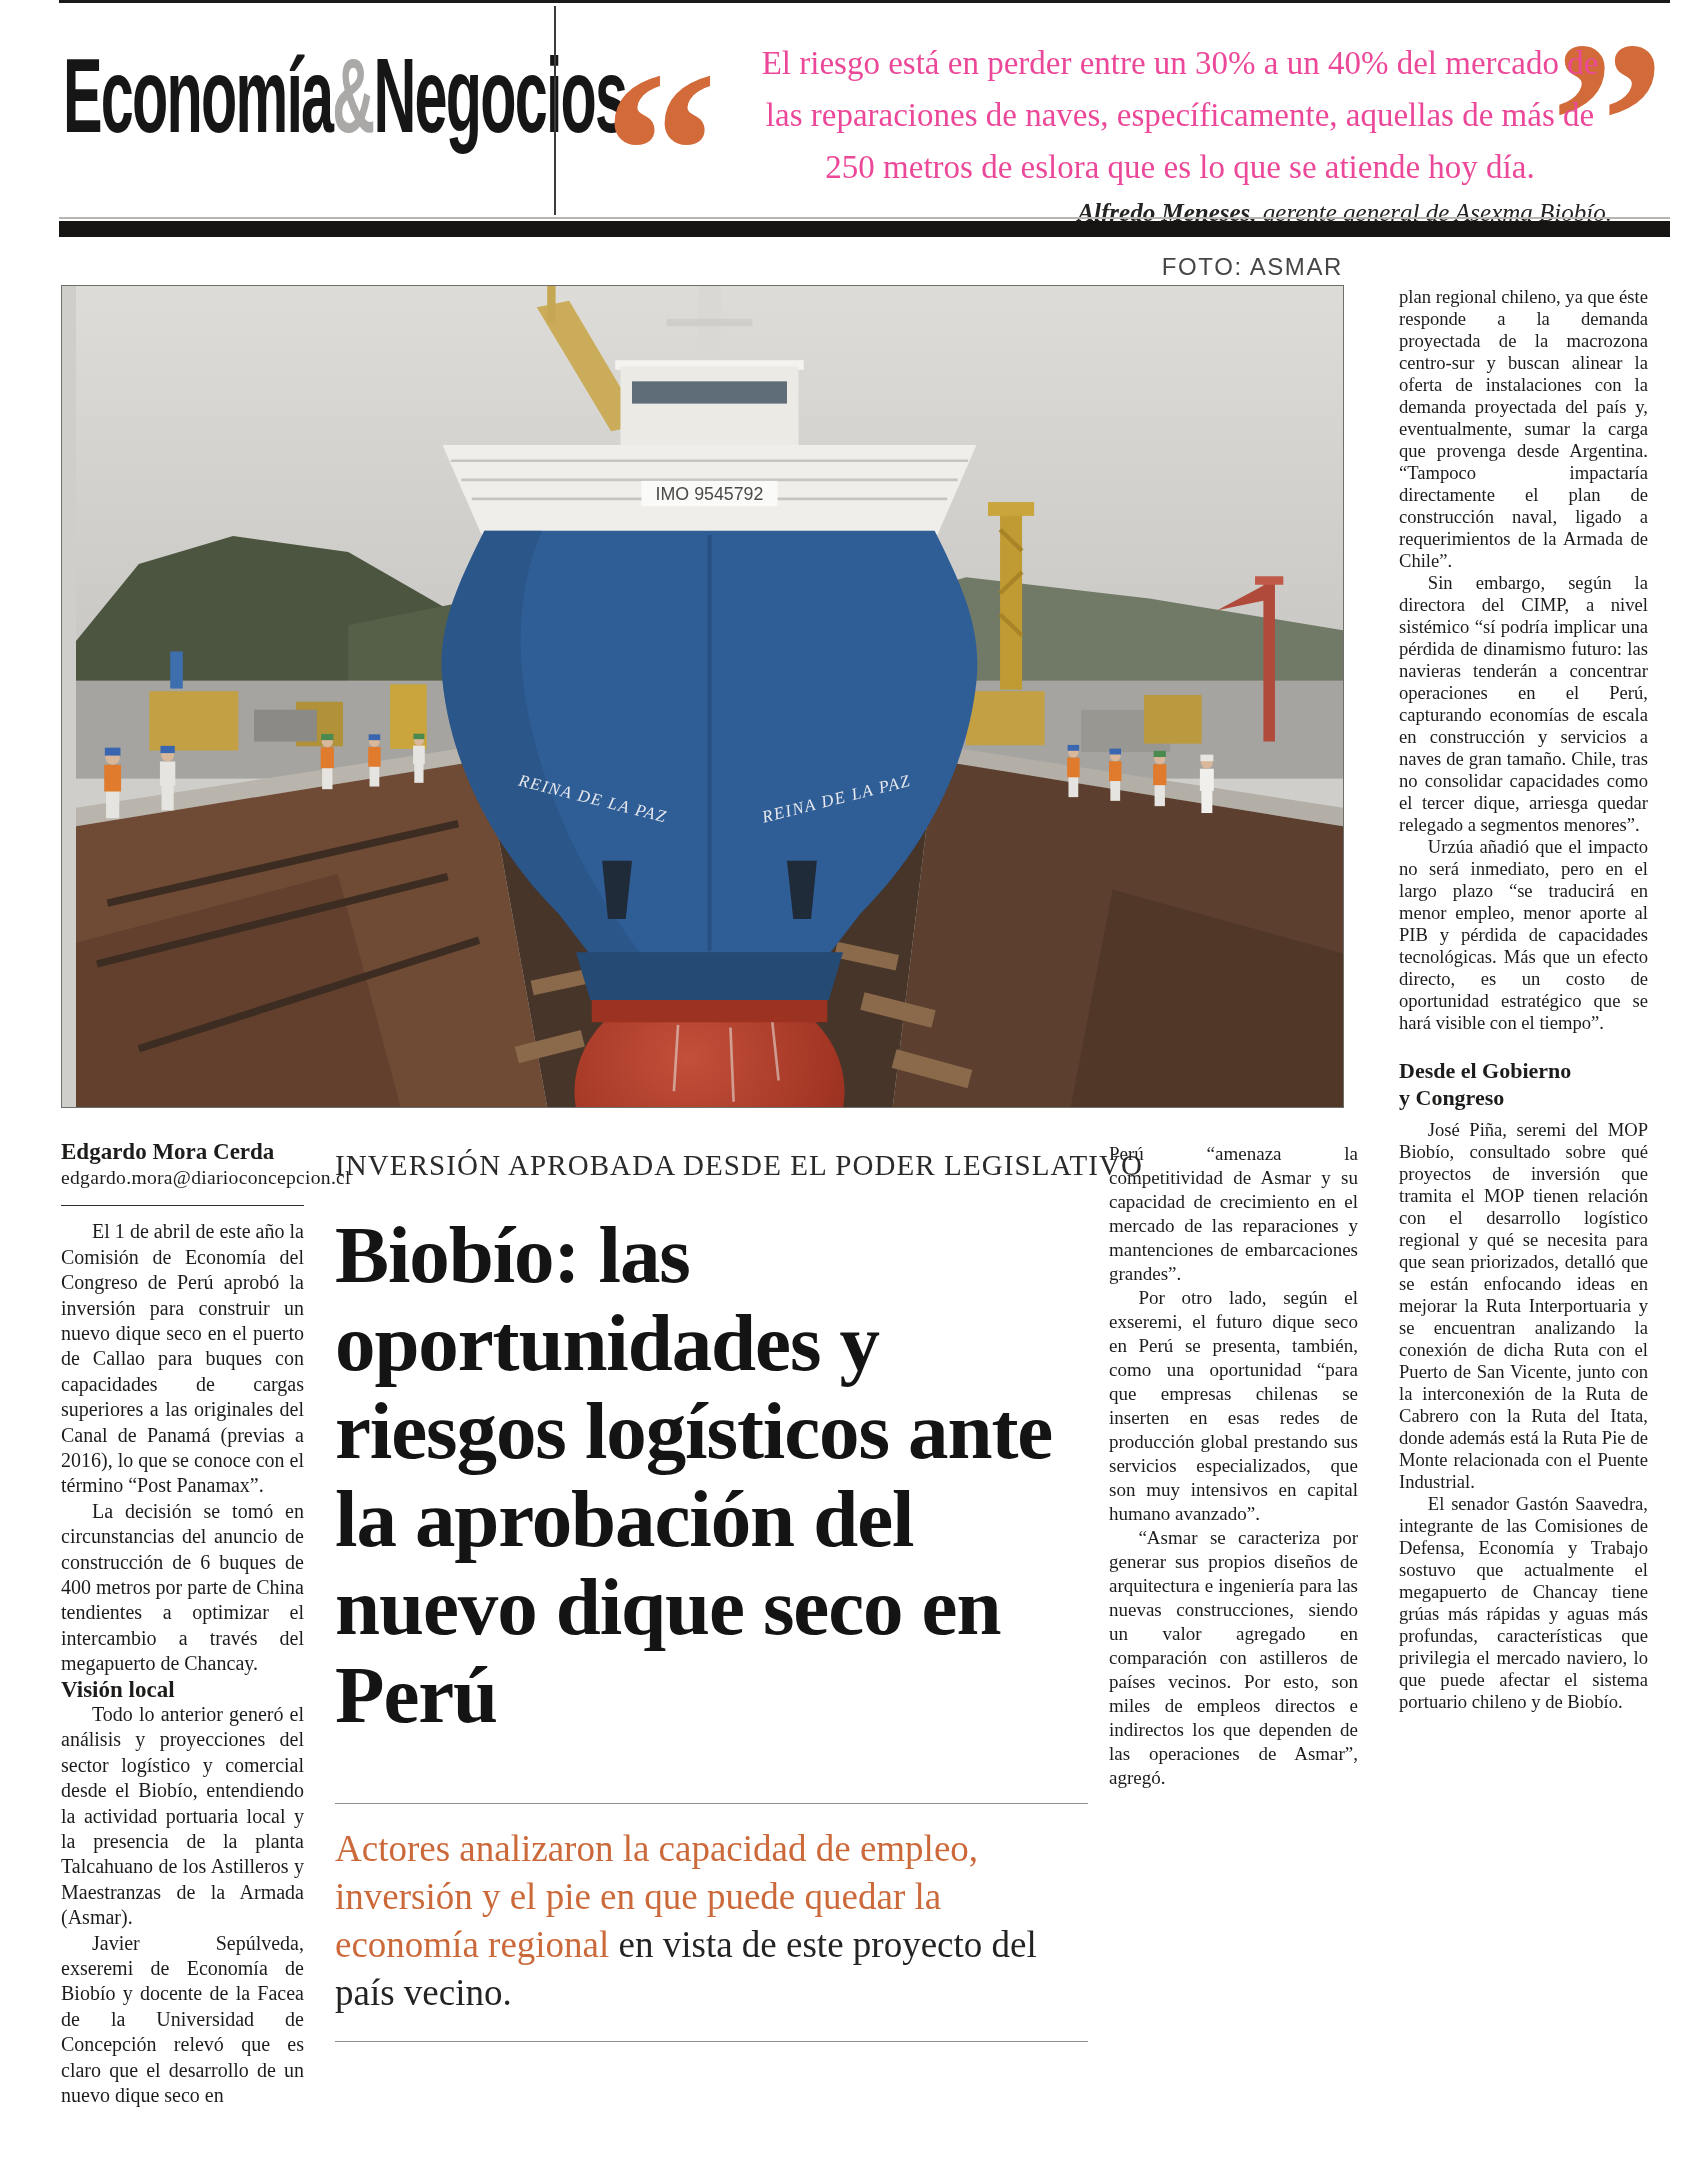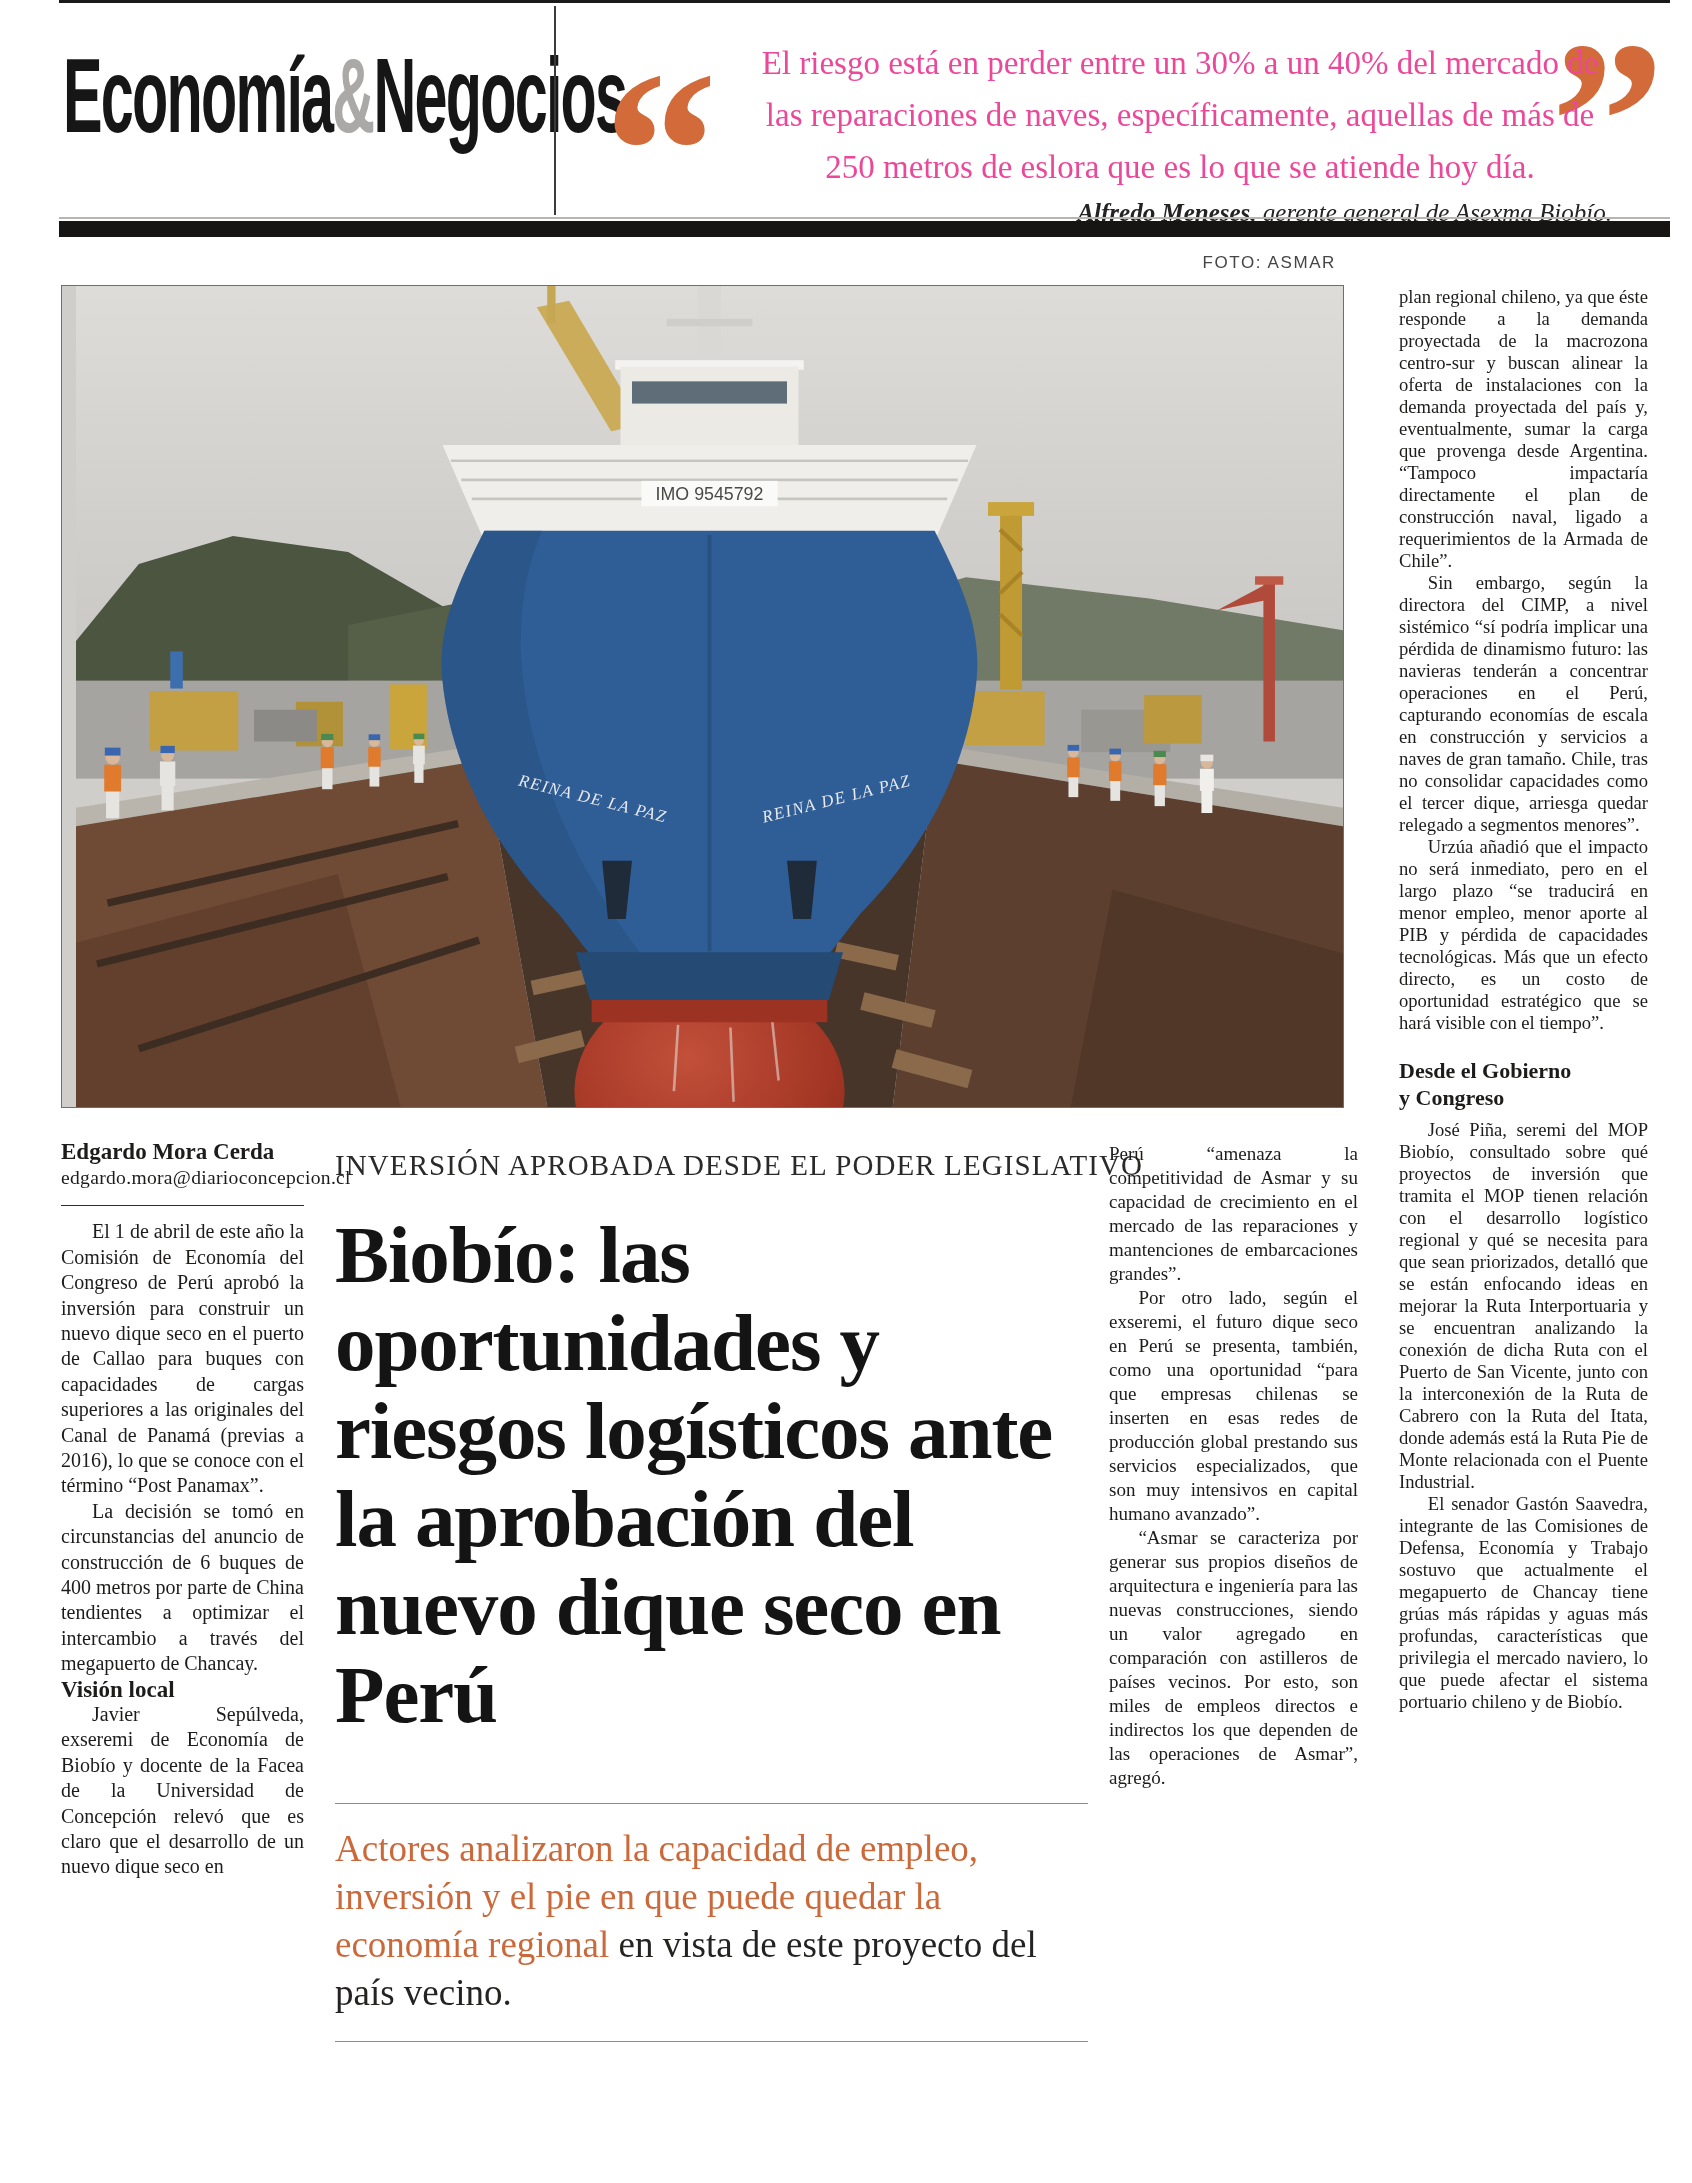--- a/index.html
+++ b/index.html
@@ -22,22 +22,22 @@
   .q-lines{position:absolute;left:138px;top:16px;width:864px;text-align:center;}
   .q-line{font-size:33px;line-height:52px;color:#ec4899;}
   .attribution{position:absolute;left:138px;top:178px;width:864px;text-align:right;
                font-size:25px;color:#242321;}
   .attribution .att-name{font-weight:700;font-style:italic;}
   .attribution .att-role{font-style:italic;}
   .gray-hairline{left:59px;top:217px;width:1611px;height:1.6px;background:#b7b5b1;}
   .black-bar{left:59px;top:221px;width:1611px;height:16px;background:#161514;}
 
   
-  .photo-credit{left:54px;top:253px;width:1282px;text-align:right;
-                font-family:"Liberation Sans",sans-serif;font-size:17px;letter-spacing:1.6px;
+  .photo-credit{left:61px;top:253px;width:1282px;text-align:right;
+                font-family:"Liberation Sans",sans-serif;font-size:24px;letter-spacing:1.6px;
                 color:#474645;}
   .photo{left:61px;top:285px;width:1283px;height:823px;border:0.5px solid #6f6e6a;
          box-sizing:border-box;background:#cfcecb;padding-left:14px;}
   .photo svg{display:block;width:100%;height:100%;}
 
   
   .body-text{text-align:justify;}
   .body-text p{margin:0;}
   .indent{text-indent:1.55em;}
   .col1{left:61px;top:1139px;width:243px;font-size:20px;line-height:25.4px;}
@@ -268,20 +268,21 @@
   </figure>
 
   <div class="abs col1 body-text">
     <div class="byline-rule">
       <div class="byline-name">Edgardo Mora Cerda</div>
       <div class="byline-email">edgardo.mora@diarioconcepcion.cl</div>
     </div>
     <p class="indent">El 1 de abril de este año la Comisión de Economía del Congreso de Perú aprobó la inversión para construir un nuevo dique seco en el puerto de Callao para buques con capacidades de cargas superiores a las originales del Canal de Panamá (previas a 2016), lo que se conoce con el término “Post Panamax”.</p>
     <p class="indent">La decisión se tomó en circunstancias del anuncio de construcción de 6 buques de 400 metros por parte de China tendientes a optimizar el intercambio a través del megapuerto de Chancay.</p>
     <p class="subhead">Visión local</p>
+    <p class="indent">Todo lo anterior generó el análisis y proyecciones del sector logístico y comercial desde el Biobío, entendiendo la actividad portuaria local y la presencia de la planta Talcahuano de los Astilleros y Maestranzas de la Armada (Asmar).</p>
     <p class="indent">Javier Sepúlveda, exseremi de Economía de Biobío y docente de la Facea de la Universidad de Concepción relevó que es claro que el desarrollo de un nuevo dique seco en</p>
   </div>
 
   <div class="abs hl-block">
     <div class="kicker">INVERSIÓN APROBADA DESDE EL PODER LEGISLATIVO</div>
     <h1 class="headline"><span class="hl-b">Biobío: las oportunidades y riesgos logísticos</span><span class="hl-r"> ante la aprobación del nuevo dique seco en Perú</span></h1>
     <div class="deck-rule-top"></div>
     <p class="deck"><span class="deck-orange">Actores analizaron la capacidad de empleo, inversión y el pie en que puede quedar la economía regional</span><span> en vista de este proyecto del país vecino.</span></p>
     <div class="deck-rule-bottom"></div>
   </div>

